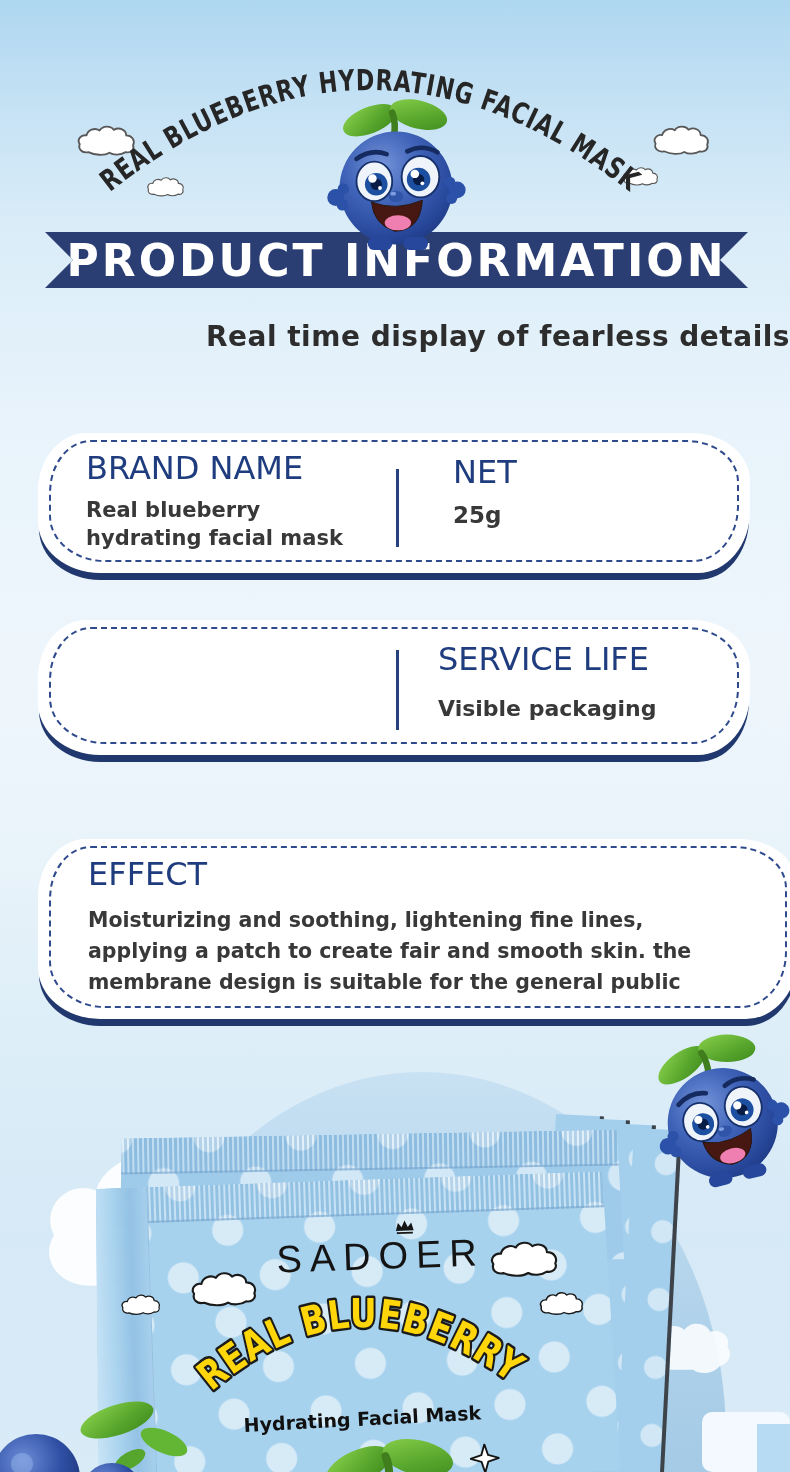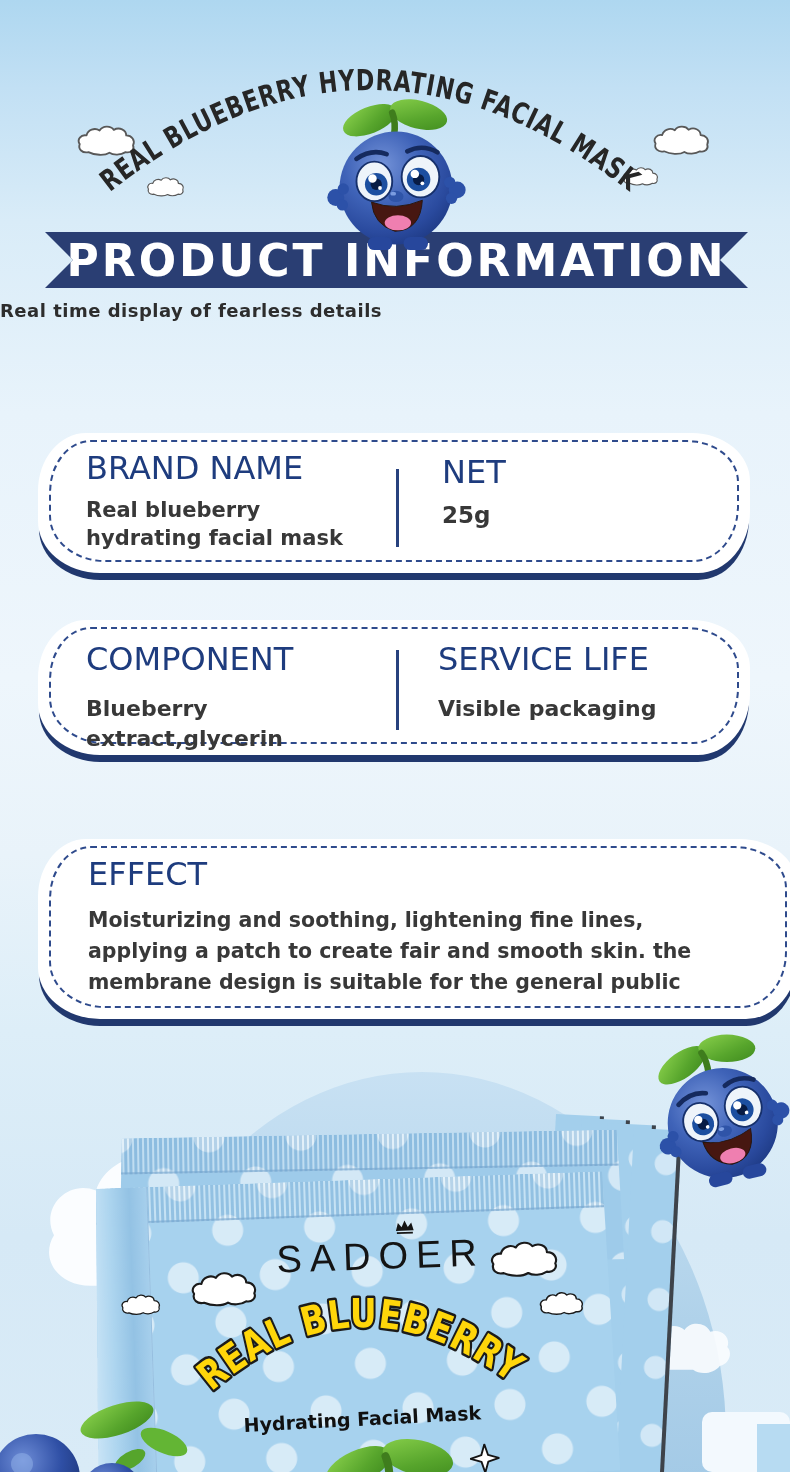--- a/index.html
+++ b/index.html
@@ -19,36 +19,36 @@
   .cl-tl-s{left:146px;top:176px;width:40px;height:22px;}
   .cl-tr{left:652px;top:124px;width:60px;height:33px;}
   .cl-tr-s{left:622px;top:166px;width:38px;height:21px;}
   
   .mascot-top{position:absolute;left:320px;top:92px;width:152px;height:160px;z-index:7;}
   
   .banner{position:absolute;left:45px;top:232px;width:703px;height:56px;background:#2a3e73;z-index:5;
     clip-path:polygon(0 0,100% 0,calc(100% - 28px) 50%,100% 100%,0 100%,28px 50%);
     display:flex;align-items:center;justify-content:center;}
   .banner-title{color:#ffffff;font-family:"DejaVu Sans",sans-serif;font-weight:bold;font-size:44px;letter-spacing:3px;white-space:nowrap;}
-  .subtitle{position:absolute;left:0;top:300px;width:100%;text-align:left;z-index:4;
-    color:#2d2d2d;font-family:"DejaVu Sans",sans-serif;font-weight:bold;font-size:18px;letter-spacing:.5px;}
+  .subtitle{position:absolute;left:0;top:320px;width:100%;text-align:right;z-index:4;
+    color:#2d2d2d;font-family:"DejaVu Sans",sans-serif;font-weight:bold;font-size:28px;letter-spacing:.5px;}
   
   .card{position:absolute;left:38px;width:712px;background:#ffffff;z-index:3;
     border-radius:48px 58px 52px 62px / 58px 48px 62px 52px;
     box-shadow:0 8px 0 -1px #21386e;}
   .card-inner{position:absolute;inset:7px 11px 11px 11px;border:2px dashed #2e4a8c;
     border-radius:42px 52px 46px 56px / 52px 42px 56px 46px;pointer-events:none;}
   .card1{top:433px;height:140px;}
   .card2{top:620px;height:135px;}
   .card3{top:839px;height:180px;padding-left:48px;}
   .fld{position:absolute;}
   .fld-label{color:#1e3c7e;font-family:"DejaVu Sans",sans-serif;font-weight:normal;font-size:32px;letter-spacing:0;}
   .fld-value{color:#383838;font-family:"DejaVu Sans",sans-serif;font-weight:bold;font-size:21px;line-height:1.35;margin-top:9px;}
   .c1-left{left:48px;top:16px;width:290px;}
-  .c1-right{left:404px;top:20px;}
+  .c1-right{left:415px;top:20px;}
   .c1-right .fld-value{font-size:23px;}
   .c2-left{left:48px;top:20px;width:320px;}
   .c2-right{left:400px;top:20px;width:300px;}
   .c2-left .fld-value,.c2-right .fld-value{margin-top:16px;font-size:22px;}
   .c3-main{left:50px;top:16px;width:625px;}
   .c3-main .fld-value{margin-top:12px;font-size:20.5px;line-height:1.5;font-weight:bold;}
   .divider{position:absolute;width:3px;background:#27417e;}
   .d1{left:358px;top:36px;height:78px;}
   .d2{left:358px;top:30px;height:80px;}
   
@@ -221,24 +221,20 @@
     </div>
     <div class="divider d1"></div>
     <div class="fld c1-right">
       <div class="fld-label">NET</div>
       <div class="fld-value">25g</div>
     </div>
   </div>
 
   <div class="card card2">
     <div class="card-inner"></div>
-    <div class="fld c2-left">
-      <div class="fld-label">COMPONENT</div>
-      <div class="fld-value">Blueberry extract,glycerin</div>
-    </div>
     <div class="divider d2"></div>
     <div class="fld c2-right">
       <div class="fld-label">SERVICE LIFE</div>
       <div class="fld-value">Visible packaging</div>
     </div>
   </div>
 
   <div class="card card3">
     <div class="card-inner"></div>
     <div class="fld c3-main">

